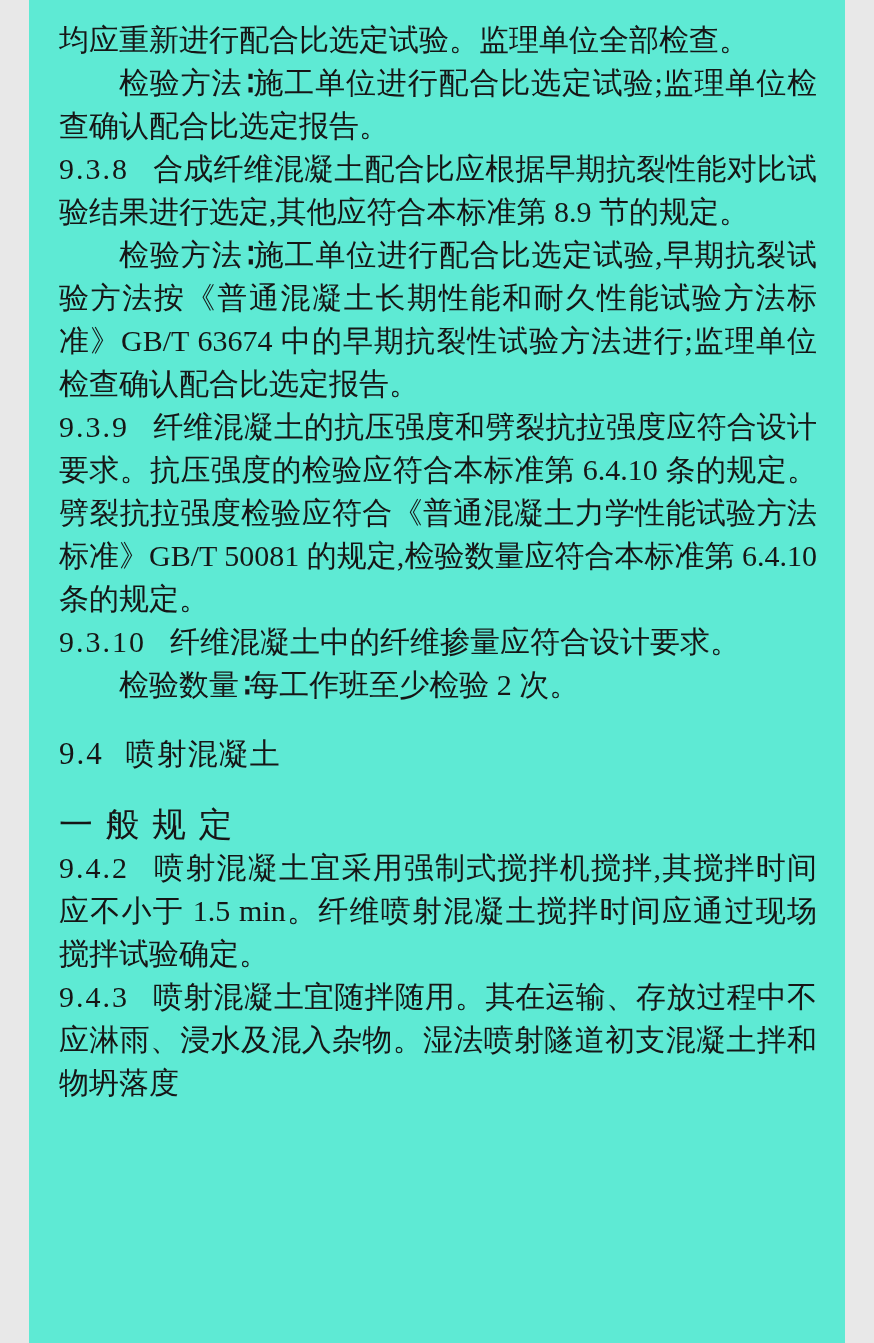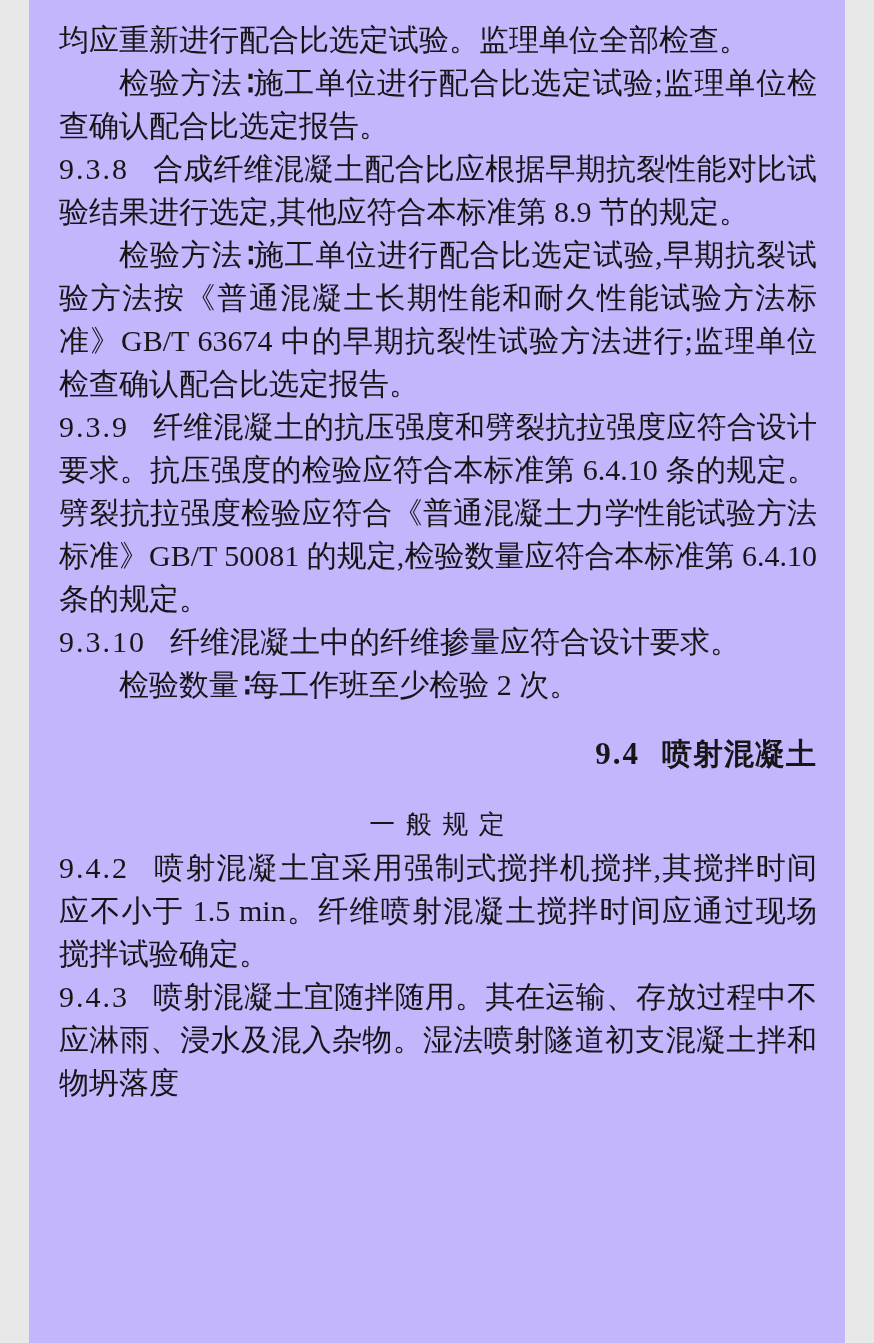--- a/index.html
+++ b/index.html
@@ -5,21 +5,21 @@
   html, body {
     margin: 0;
     padding: 0;
     background: #e8e8e8;
   }
   .page {
     position: relative;
     width: 816px;
     height: 1343px;
     margin: 0 auto;
-    background: #c4b5fd;
+    background: #5eead4;
     color: #161616;
     font-family: "Liberation Serif", "DejaVu Serif", serif;
     font-size: 30px;
     line-height: 43px;
     box-sizing: border-box;
     padding: 18px 28px 0 30px;
     overflow: hidden;
   }
   .para {
     margin: 0;
@@ -30,38 +30,37 @@
     text-indent: 2em;
   }
   .clause-num {
     font-weight: normal;
     letter-spacing: 2px;
     margin-right: 24px;
     white-space: nowrap;
   }
   .section-heading {
     margin: 26px 0 0 0;
-    text-align: right;
+    text-align: left;
     font-size: 31px;
     line-height: 43px;
-    font-weight: bold;
+    font-weight: normal;
   }
   .section-heading .sec-num {
     margin-right: 22px;
     letter-spacing: 2px;
   }
   .section-heading .sec-title {
     font-family: "Liberation Sans", "DejaVu Sans", sans-serif;
     font-size: 30px;
     letter-spacing: 1px;
   }
   .subheading {
     margin: 28px 0 0 0;
-    text-align: center;
-    font-size: 26px;
+    font-size: 34px;
     line-height: 43px;
     letter-spacing: 2px;
   }
   .clauses-start {
     margin-top: 0;
   }
 </style>
 </head>
 <body>
 

